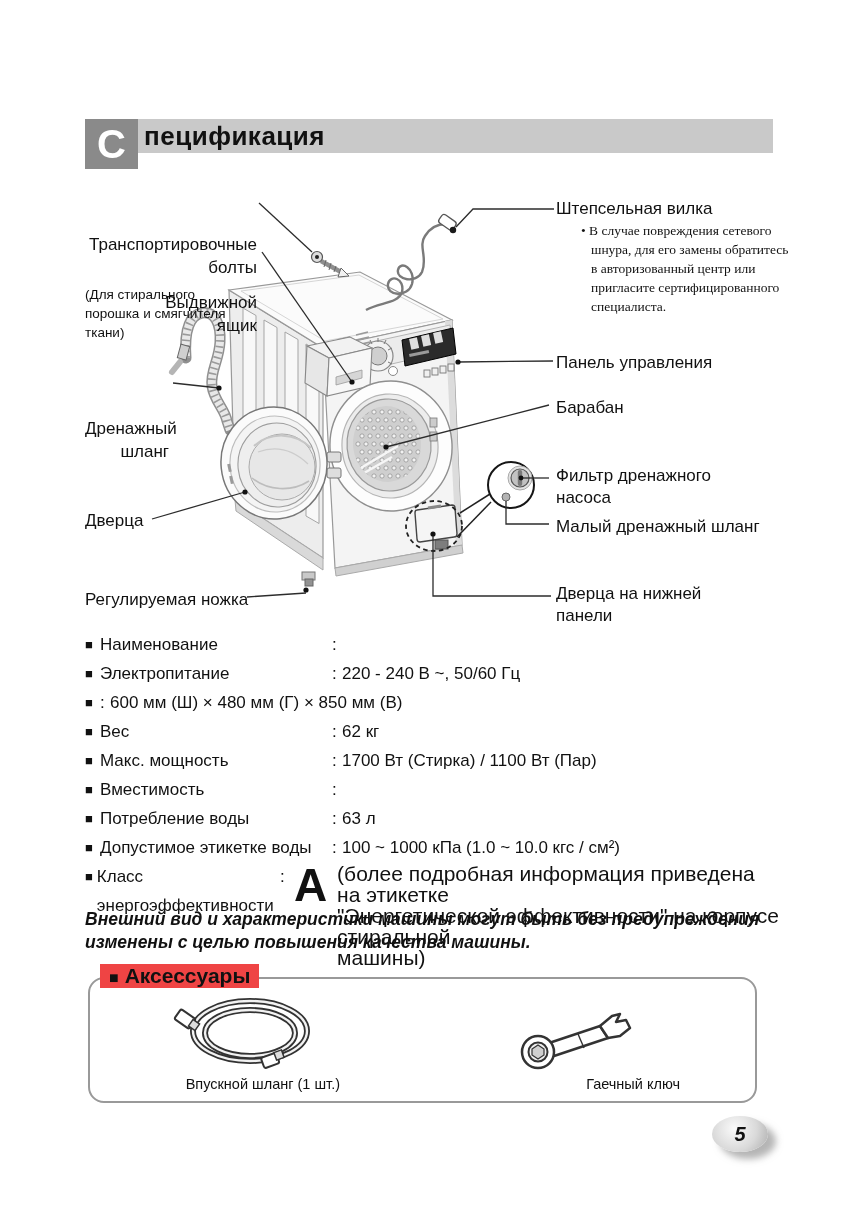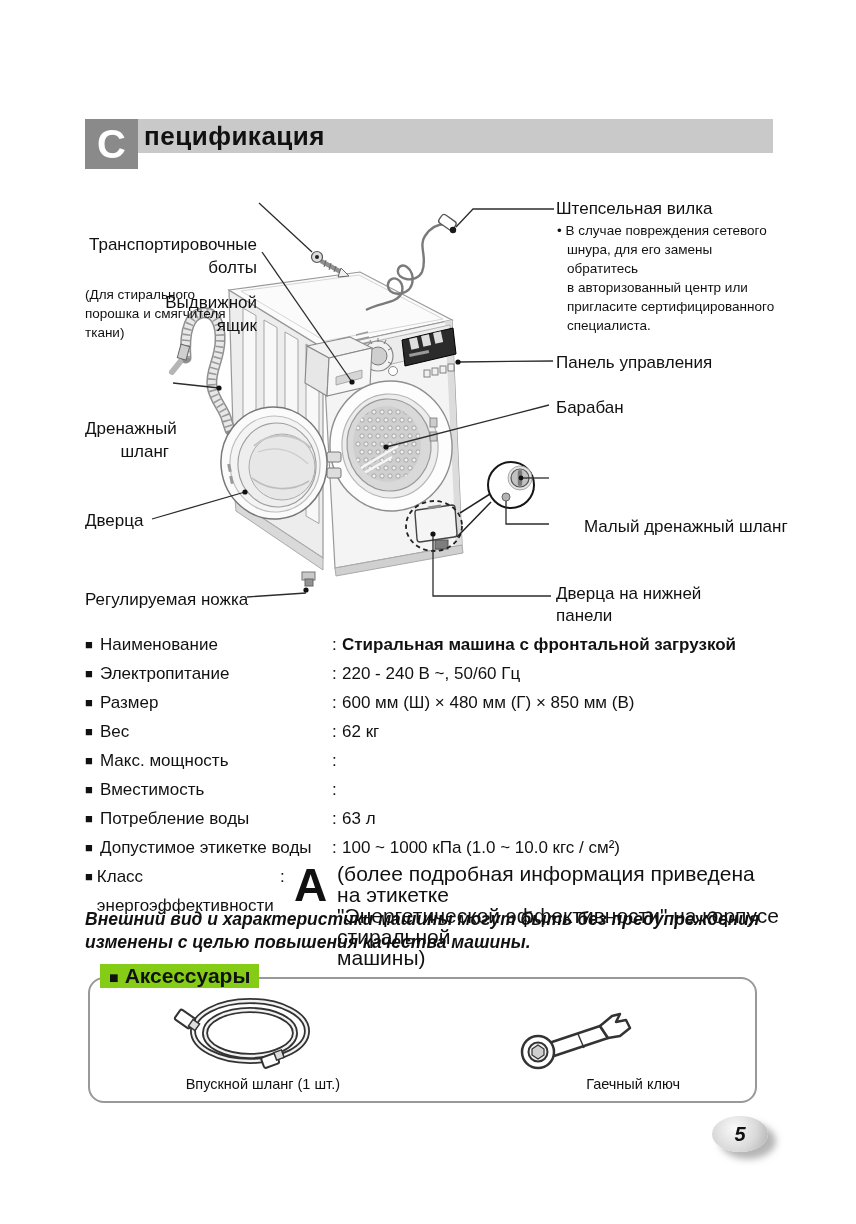--- a/index.html
+++ b/index.html
@@ -26,21 +26,21 @@
   .sval{flex:1;}
   .bold{font-weight:bold;}
   .energy{display:flex;align-items:flex-start;}
   #energyA{font-size:46px;font-weight:bold;line-height:42px;margin:2px 10px 0 6px;}
   #energyNote{font-size:21px;line-height:21px;white-space:pre-line;padding-top:1px;}
   
   #note{left:85px;top:908px;width:690px;font-size:17.5px;font-weight:bold;font-style:italic;
         line-height:22.5px;white-space:pre-line;}
   
   #accbox{left:88px;top:977px;width:665px;height:122px;border:2px solid #999;border-radius:16px;}
-  #acctitle{left:100px;top:964px;background:#84cc16;padding:0 9px;font-size:21px;font-weight:bold;}
+  #acctitle{left:100px;top:964px;background:#ef4444;padding:0 9px;font-size:21px;font-weight:bold;}
   #acctitle .b{font-size:16px;margin-right:6px;}
   .accname{font-size:14.5px;text-align:right;}
   
   #pgoval{left:712px;top:1116px;width:56px;height:36px;border-radius:50%;
           background:radial-gradient(circle at 40% 35%, #fafafa 0%, #d9d9d9 55%, #ababab 100%);
           box-shadow:8px 7px 7px rgba(120,120,120,.55);
           display:flex;align-items:center;justify-content:center;}
   #pgoval span{font-size:20px;font-weight:bold;font-style:italic;}
   svg{display:block;}
 </style>
@@ -269,60 +269,61 @@
 порошка и смягчителя
 ткани)</div>
   <div class="abs lbl lbl-r" style="left:85px;top:244px;width:172px;">Выдвижной
 ящик</div>
   <div class="abs lbl lbl-r" style="left:85px;top:370px;width:84px;">Дренажный
 шланг</div>
   <div class="abs lbl" style="left:85px;top:509px;">Дверца</div>
   <div class="abs lbl" style="left:85px;top:588px;">Регулируемая ножка</div>
 
   <div class="abs lbl" style="left:556px;top:197px;">Штепсельная вилка</div>
-  <div class="abs sub hang" style="left:557px;top:221px;width:218px;">• В случае повреждения сетевого
+  <div class="abs sub hang" style="left:581px;top:221px;width:218px;font-family:Liberation Serif, serif;">• В случае повреждения сетевого
 шнура, для его замены обратитесь
 в авторизованный центр или
 пригласите сертифицированного
 специалиста.</div>
   <div class="abs lbl" style="left:556px;top:351px;">Панель управления</div>
   <div class="abs lbl" style="left:556px;top:396px;">Барабан</div>
-  <div class="abs lbl" style="left:584px;top:515px;">Малый дренажный шланг</div>
+  <div class="abs lbl" style="left:556px;top:465px;line-height:22px;">Фильтр дренажного
+насоса</div>
+  <div class="abs lbl" style="left:556px;top:515px;">Малый дренажный шланг</div>
   <div class="abs lbl" style="left:556px;top:583px;line-height:22px;">Дверца на нижней
 панели</div>
 
   <div class="abs" id="specs">
     <div class="srow">
         <span class="sbul">■</span>
         <span class="slab">Наименование</span>
         <span class="scol">:</span>
-        <span class="sval bold">Стиральная машина с фронтальной загрузкой</span>
       </div>
     <div class="srow">
         <span class="sbul">■</span>
         <span class="slab">Электропитание</span>
         <span class="scol">:</span>
         <span class="sval">220 - 240 В ~, 50/60 Гц</span>
       </div>
     <div class="srow">
         <span class="sbul">■</span>
-        <span class="slab">Размер</span>
         <span class="scol">:</span>
         <span class="sval">600 мм (Ш) × 480 мм (Г) × 850 мм (В)</span>
       </div>
     <div class="srow">
         <span class="sbul">■</span>
         <span class="slab">Вес</span>
         <span class="scol">:</span>
         <span class="sval">62 кг</span>
       </div>
     <div class="srow">
         <span class="sbul">■</span>
         <span class="slab">Макс. мощность</span>
         <span class="scol">:</span>
+        <span class="sval">1700 Вт (Стирка) / 1100 Вт (Пар)</span>
       </div>
     <div class="srow">
         <span class="sbul">■</span>
         <span class="slab">Вместимость</span>
         <span class="scol">:</span>
       </div>
     <div class="srow">
         <span class="sbul">■</span>
         <span class="slab">Потребление воды</span>
         <span class="scol">:</span>

